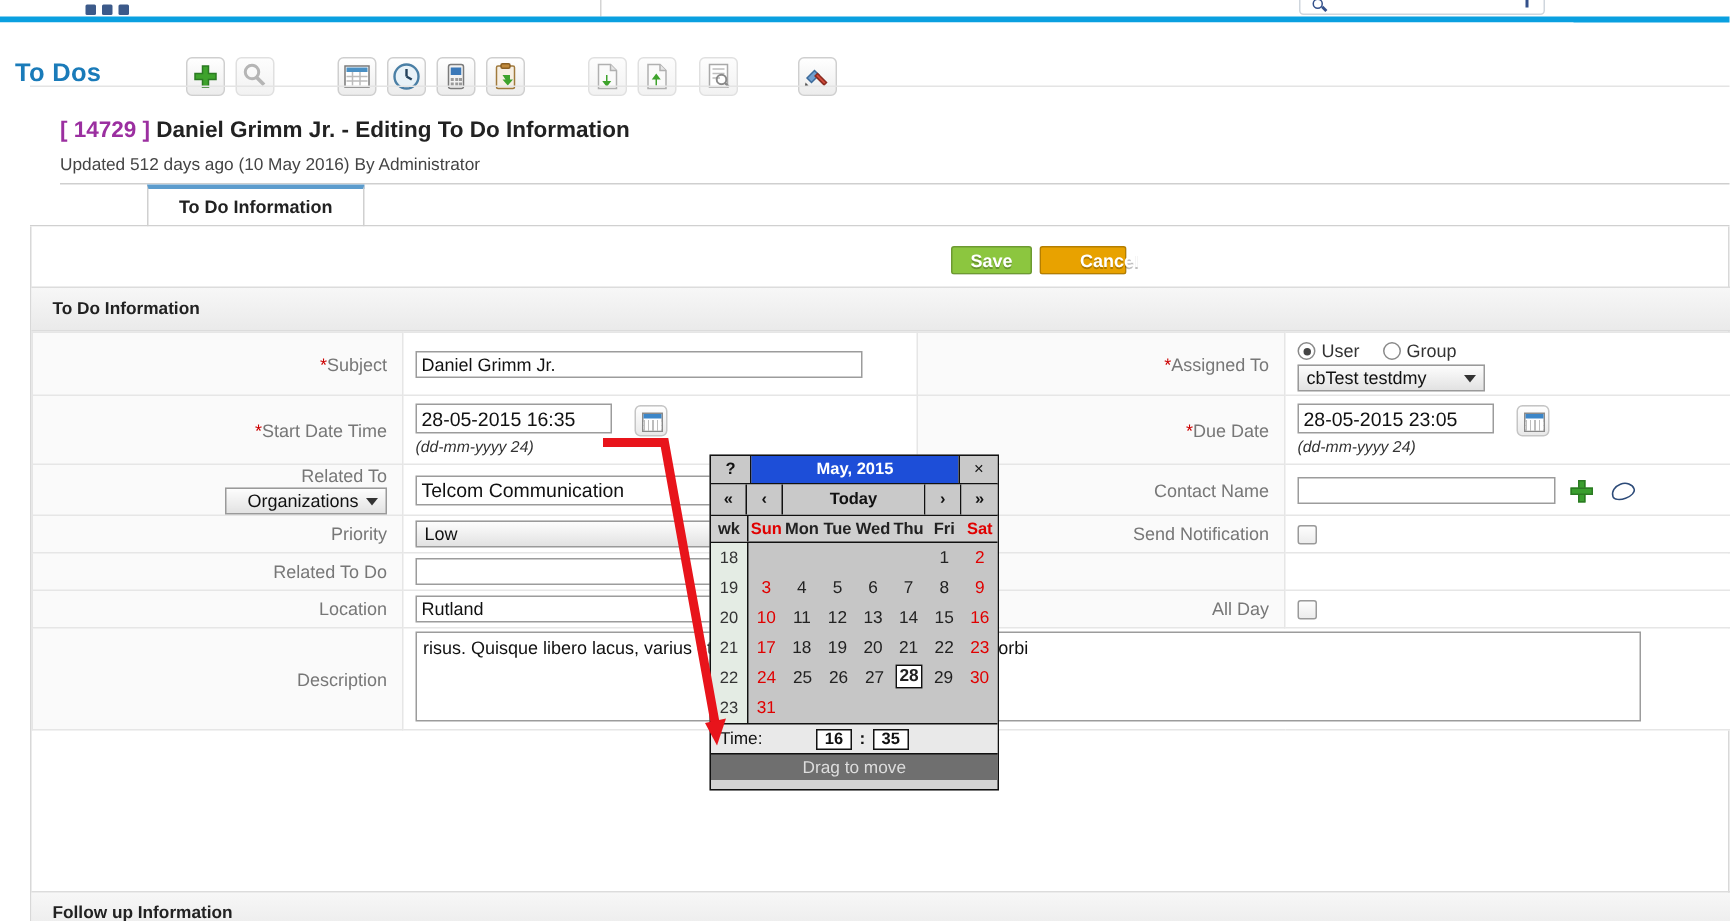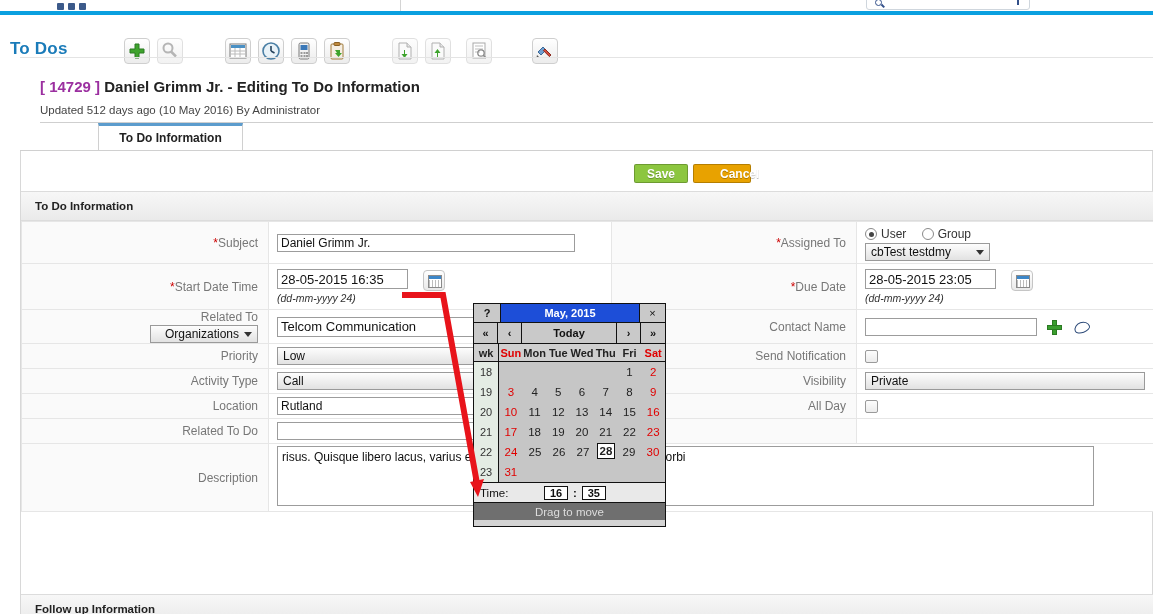--- a/index.html
+++ b/index.html
@@ -375,53 +375,39 @@
             <div class="selbox" style="width:298px;text-align:left">
               <span>Low</span>
             </div>
           </td>
           <td class="lbl"><span>Send Notification</span></td>
           <td class="val">
             <span class="chk"></span>
           </td>
         </tr>
 
+
         <tr>
-          <td class="lbl"><span>Activity Type</span></td>
-          <td class="val">
-            <div class="selbox" style="width:298px;text-align:left">
-              <span>Call</span>
-            </div>
-          </td>
-          <td class="lbl"><span>Visibility</span></td>
-          <td class="val">
-            <div class="selbox" style="width:280px;text-align:left">
-              <span>Private</span>
-            </div>
-          </td>
+          <td class="lbl"><span>Related To Do</span></td>
+          <td class="val">
+            <input class="txt" style="width: 298px;" value="">
+          </td>
+          <td class="lbl"></td>
+          <td class="val"></td>
         </tr>
 
         <tr>
           <td class="lbl"><span>Location</span></td>
           <td class="val">
             <input class="txt" style="width: 298px;" value="Rutland">
           </td>
           <td class="lbl"><span>All Day</span></td>
           <td class="val">
             <span class="chk"></span>
           </td>
-        </tr>
-
-        <tr>
-          <td class="lbl"><span>Related To Do</span></td>
-          <td class="val">
-            <input class="txt" style="width: 298px;" value="">
-          </td>
-          <td class="lbl"></td>
-          <td class="val"></td>
         </tr>
 
         <tr>
           <td class="lbl" style="height:68px">
             <span>Description</span>
           </td>
           <td class="val" colspan="3">
             <textarea class="desc" style="width: 817px; height: 60px;">risus. Quisque libero lacus, varius et, euismod et, commodo at, libero. Morbi</textarea>
           </td>
         </tr>

